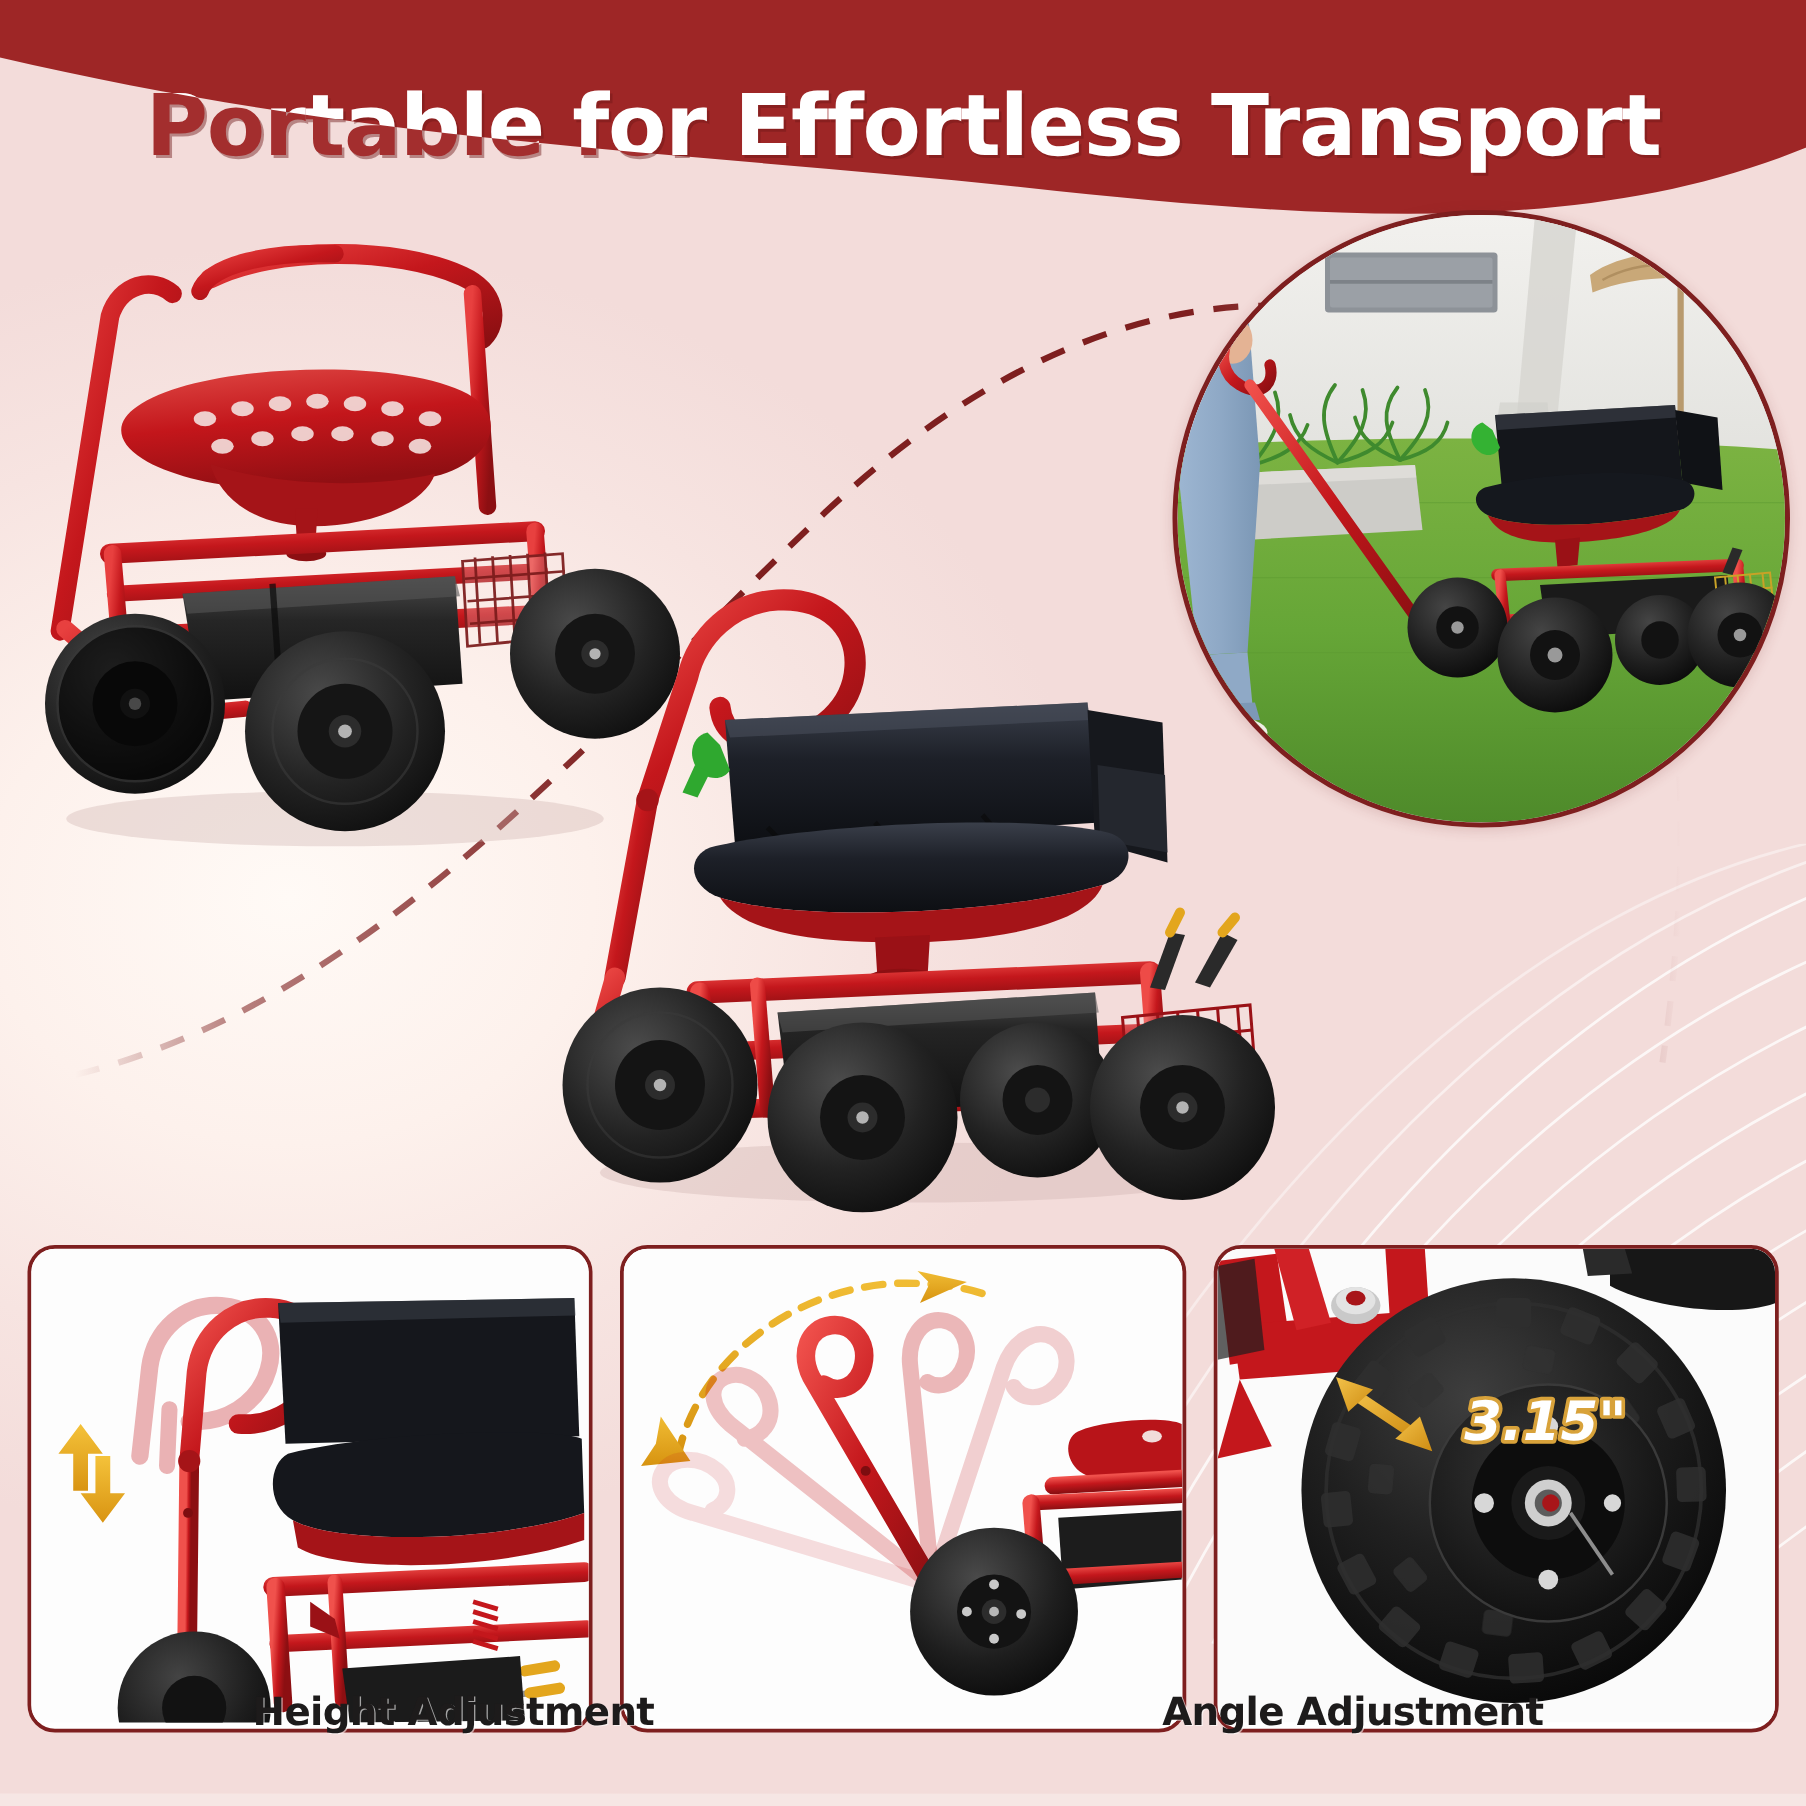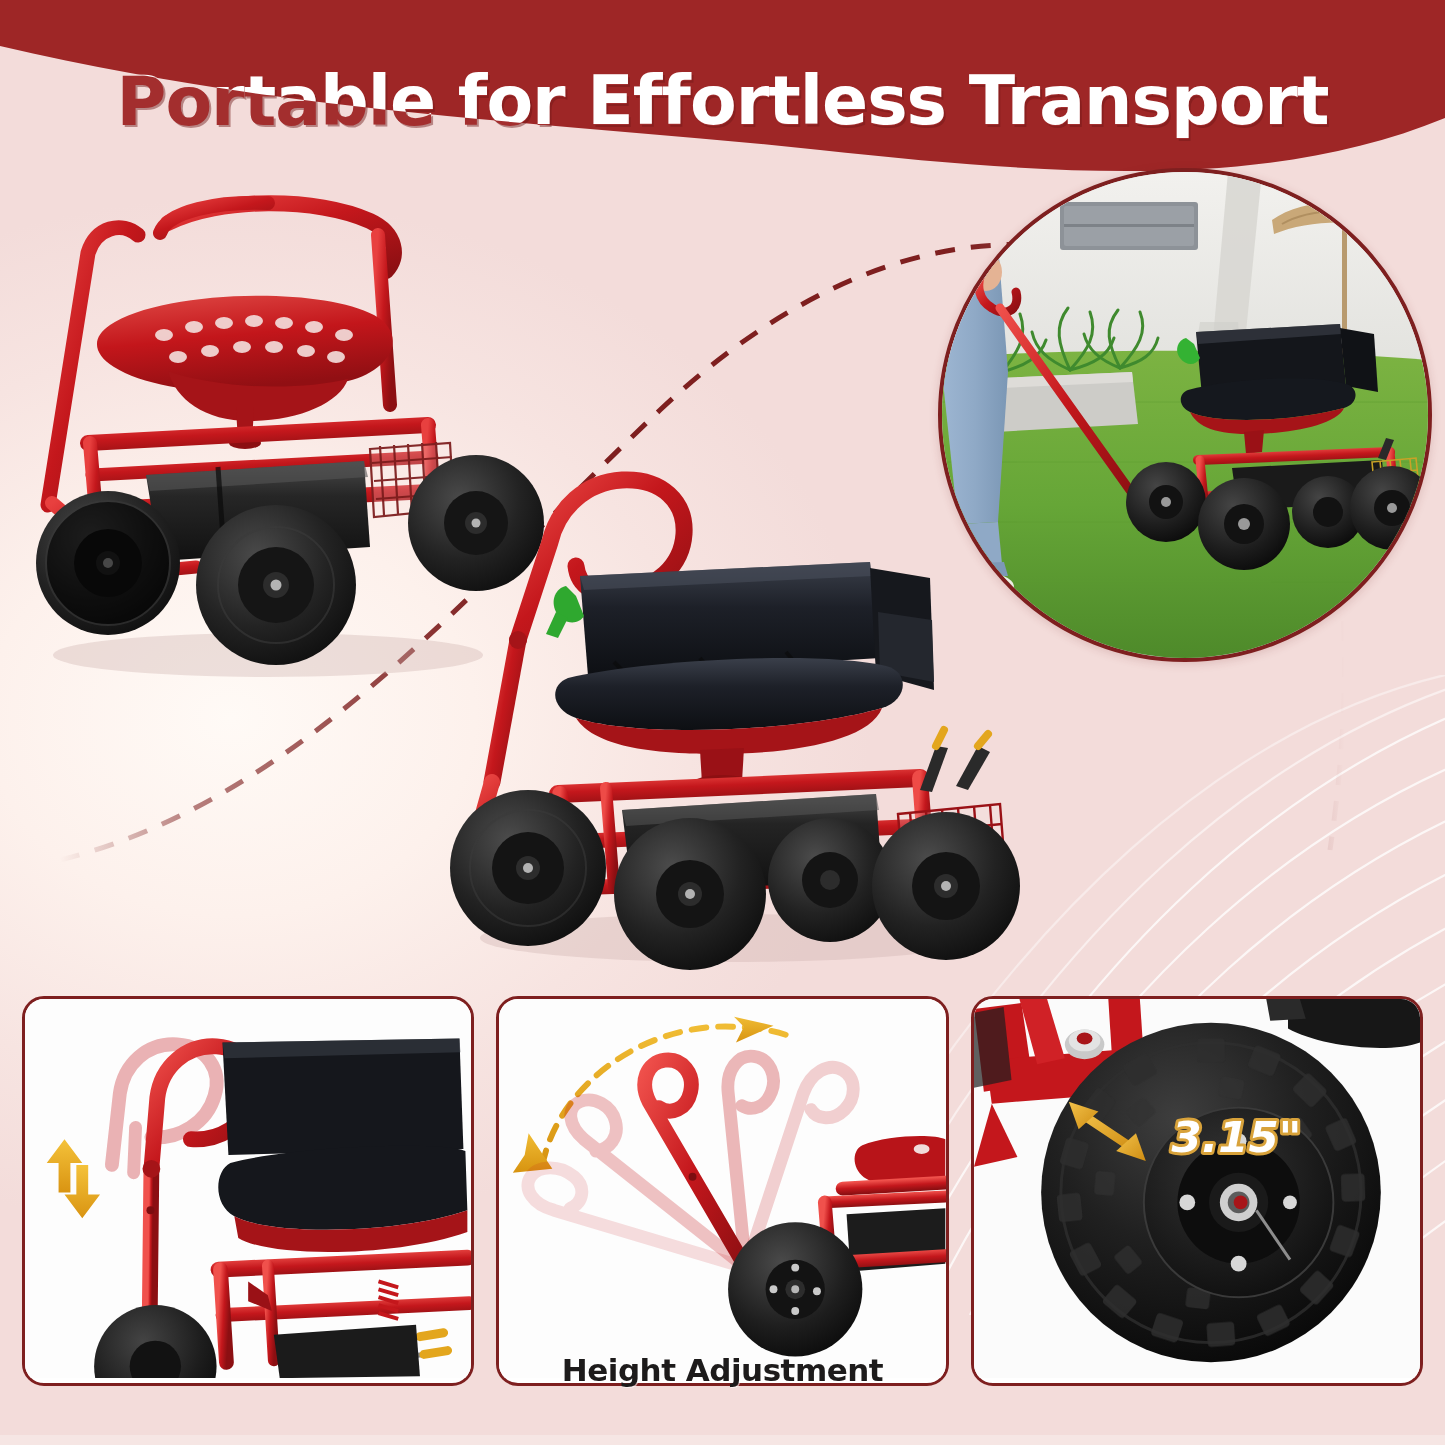--- a/index.html
+++ b/index.html
@@ -733,15 +733,16 @@
           <path d="M96 104 L126 114 L106 132 Z" fill="url(#goldG3)"></path>
           <path d="M174 164 L144 154 L164 136 Z" fill="url(#goldG3)"></path>
         </g>
         <text x="200" y="155" font-family="DejaVu Sans, Liberation Sans, sans-serif" font-size="44" font-weight="bold" font-style="italic" fill="#ffffff" stroke="#D8A23A" stroke-width="6" paint-order="stroke" stroke-linejoin="round">3.15"</text>
       </svg>
     </div>
   </div>
 
   <div class="captions">
     <div class="caption">Height Adjustment</div>
+    <div class="caption">Angle Adjustment</div>
   </div>
 
 </div>
 
 </body></html>

